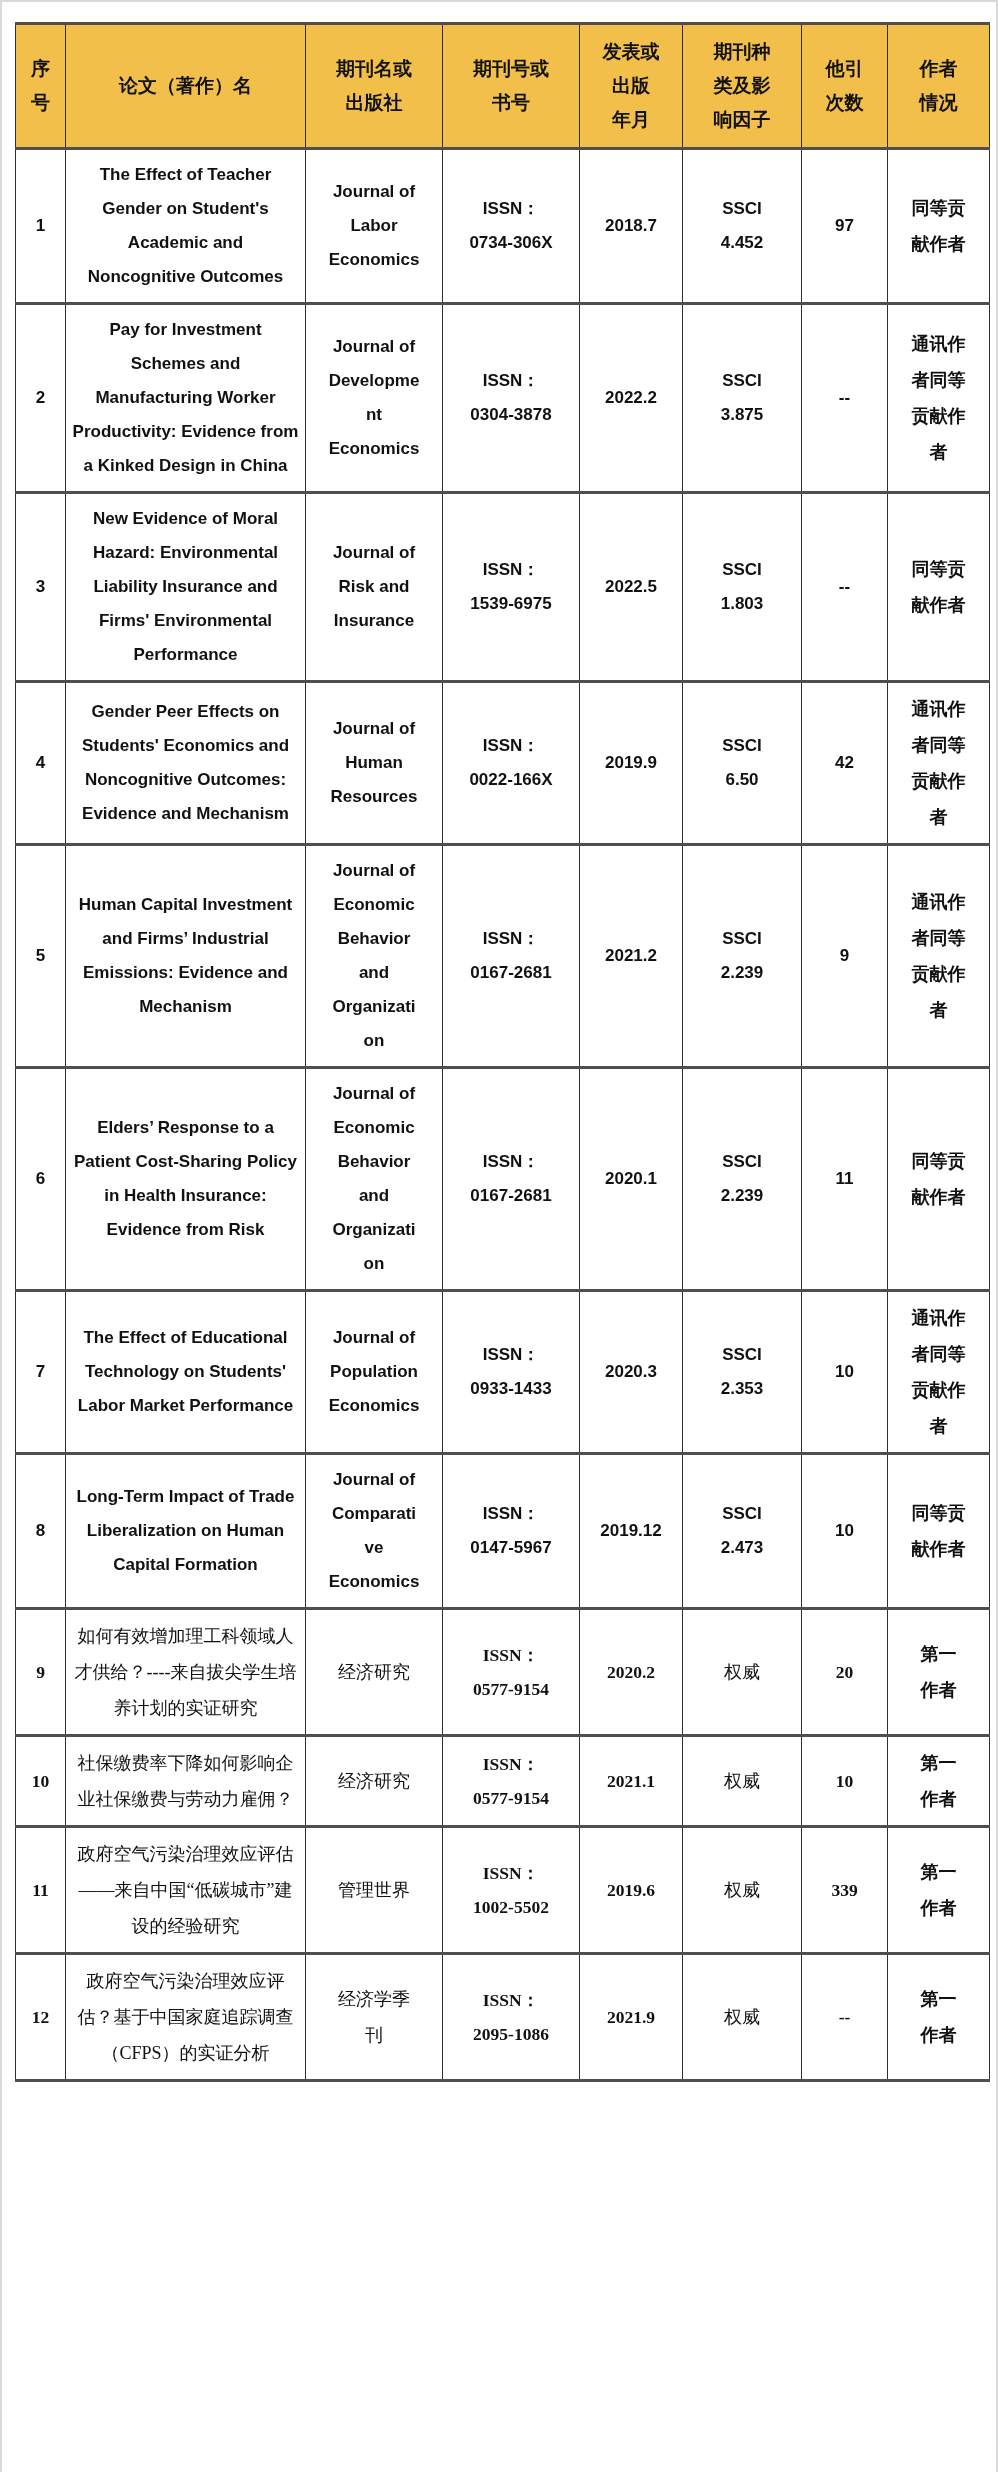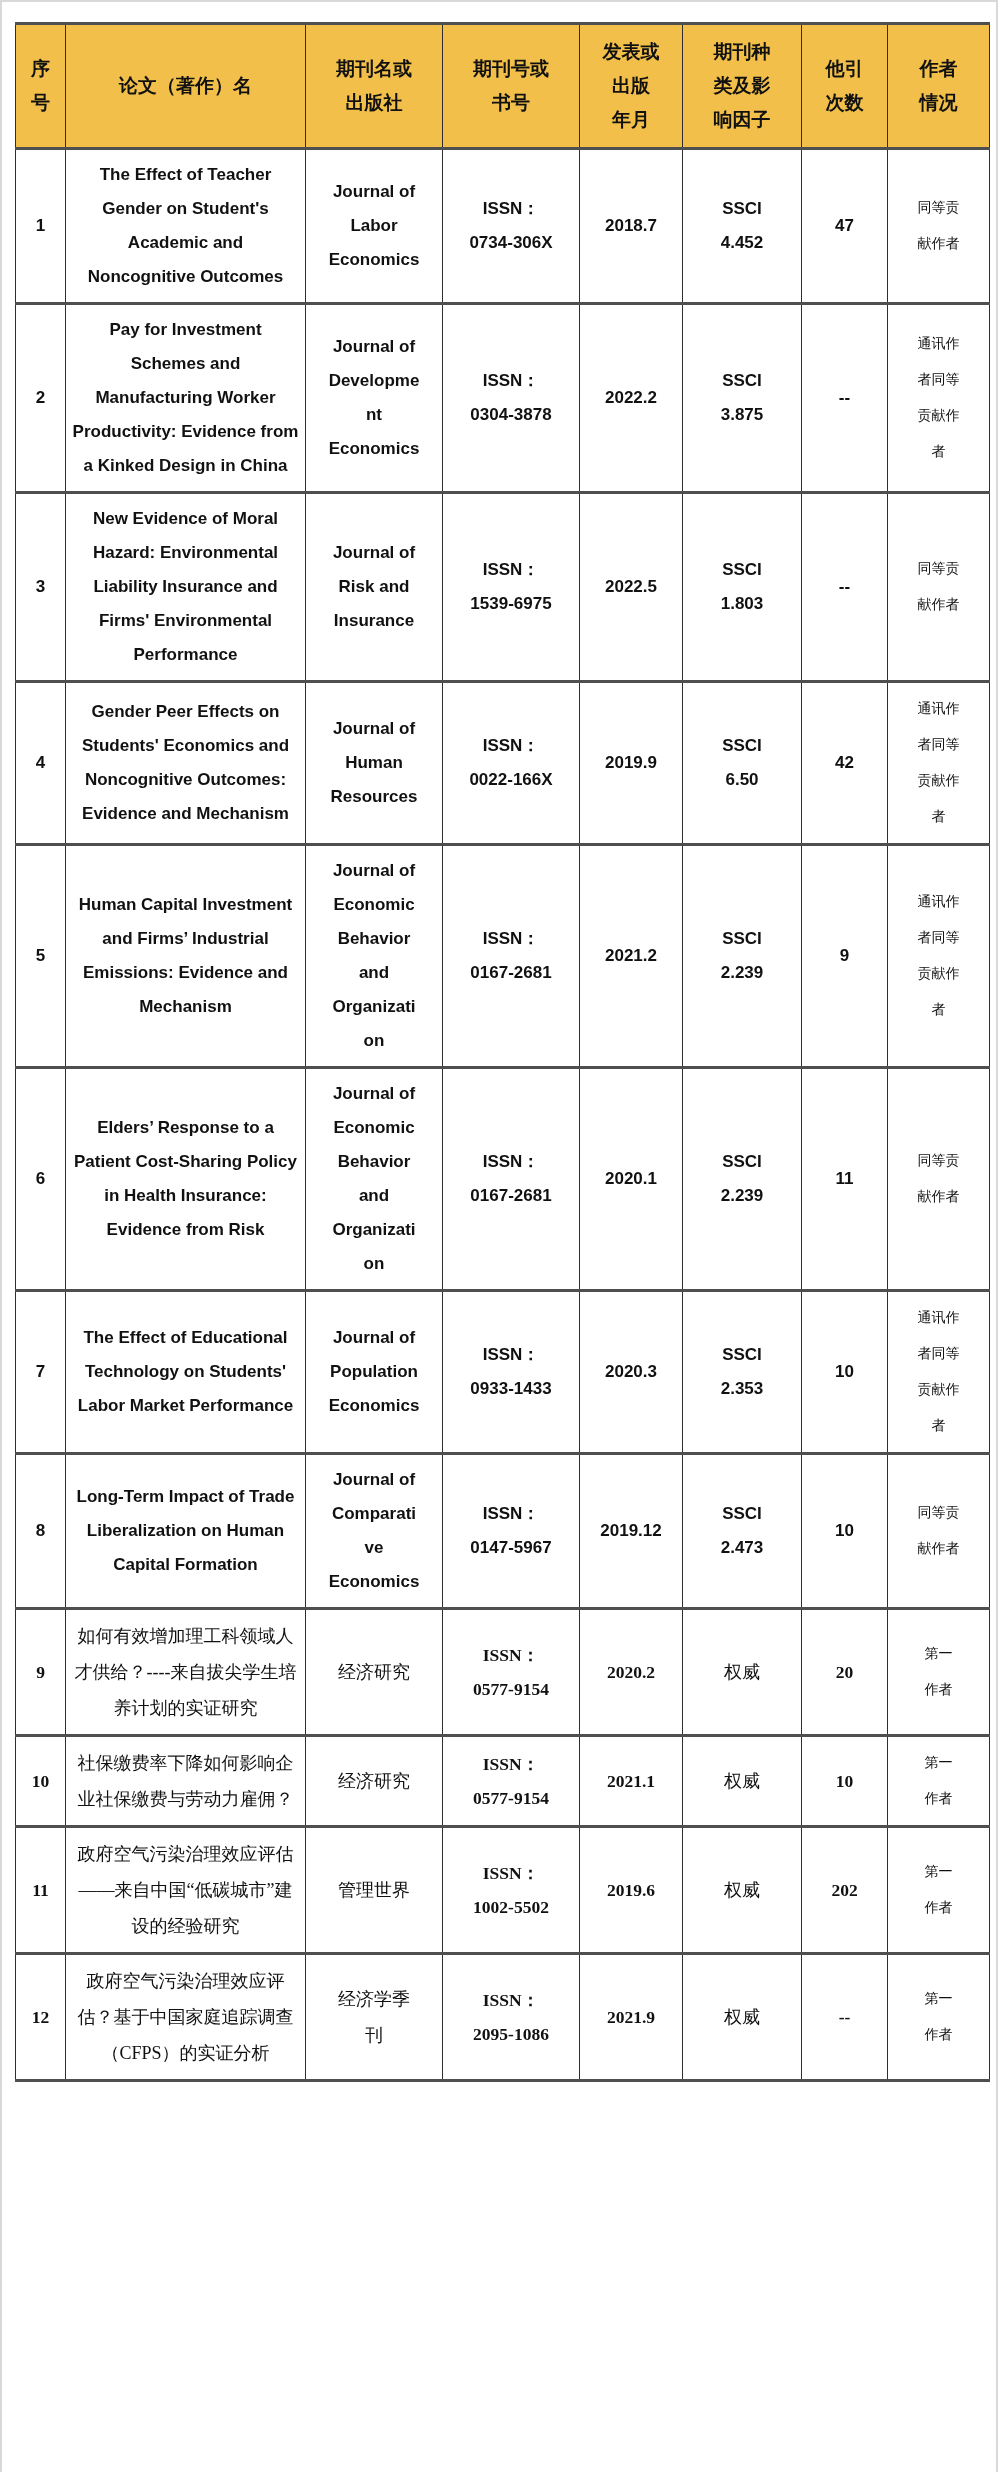--- a/index.html
+++ b/index.html
@@ -53,22 +53,22 @@
   tr.lang-en .c-issn, tr.lang-en .c-date, tr.lang-en .c-type,
   tr.lang-en .c-citations {
     font-family: "Liberation Sans", sans-serif;
     font-weight: 700;
     font-size: 17px;
     line-height: 34px;
   }
   
   .c-author {
     font-family: "Liberation Serif", serif;
-    font-weight: 400;
-    font-size: 14px;
+    font-weight: 700;
+    font-size: 18px;
     line-height: 36px;
   }
   
   tr.lang-zh .c-title, tr.lang-zh .c-journal, tr.lang-zh .c-type {
     font-family: "Liberation Serif", serif;
     font-weight: 400;
     font-size: 18px;
     line-height: 36px;
   }
   tr.lang-zh .c-index, tr.lang-zh .c-issn, tr.lang-zh .c-date,
@@ -120,21 +120,21 @@
     <td class="c-index">1</td>
     <td class="c-title">The Effect of Teacher Gender on Student's Academic and Noncognitive Outcomes</td>
     <td class="c-journal">Journal of
 Labor
 Economics</td>
     <td class="c-issn">ISSN：
 0734-306X</td>
     <td class="c-date">2018.7</td>
     <td class="c-type">SSCI
 4.452</td>
-    <td class="c-citations">47</td>
+    <td class="c-citations">97</td>
     <td class="c-author">同等贡
 献作者</td>
   </tr>
         <tr class="lang-en">
     <td class="c-index">2</td>
     <td class="c-title">Pay for Investment Schemes and Manufacturing Worker Productivity: Evidence from a Kinked Design in China</td>
     <td class="c-journal">Journal of
 Developme
 nt
 Economics</td>
@@ -277,21 +277,21 @@
 作者</td>
   </tr>
         <tr class="lang-zh">
     <td class="c-index">11</td>
     <td class="c-title">政府空气污染治理效应评估——来自中国“低碳城市”建设的经验研究</td>
     <td class="c-journal">管理世界</td>
     <td class="c-issn">ISSN：
 1002-5502</td>
     <td class="c-date">2019.6</td>
     <td class="c-type">权威</td>
-    <td class="c-citations">202</td>
+    <td class="c-citations">339</td>
     <td class="c-author">第一
 作者</td>
   </tr>
         <tr class="lang-zh">
     <td class="c-index">12</td>
     <td class="c-title">政府空气污染治理效应评估？基于中国家庭追踪调查（CFPS）的实证分析</td>
     <td class="c-journal">经济学季
 刊</td>
     <td class="c-issn">ISSN：
 2095-1086</td>

